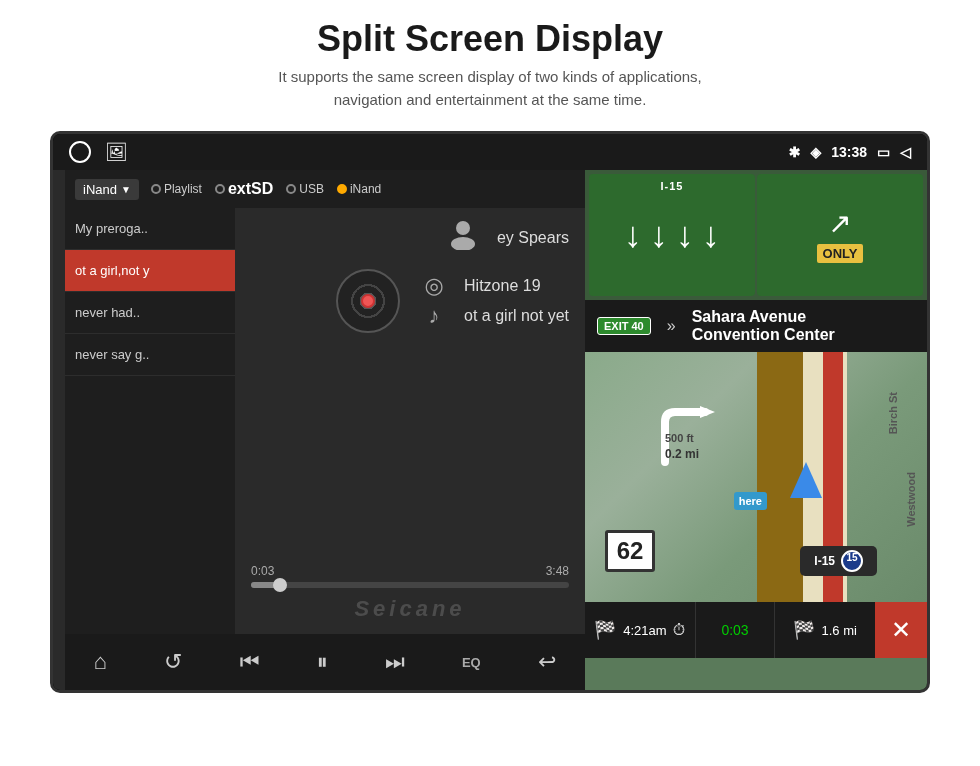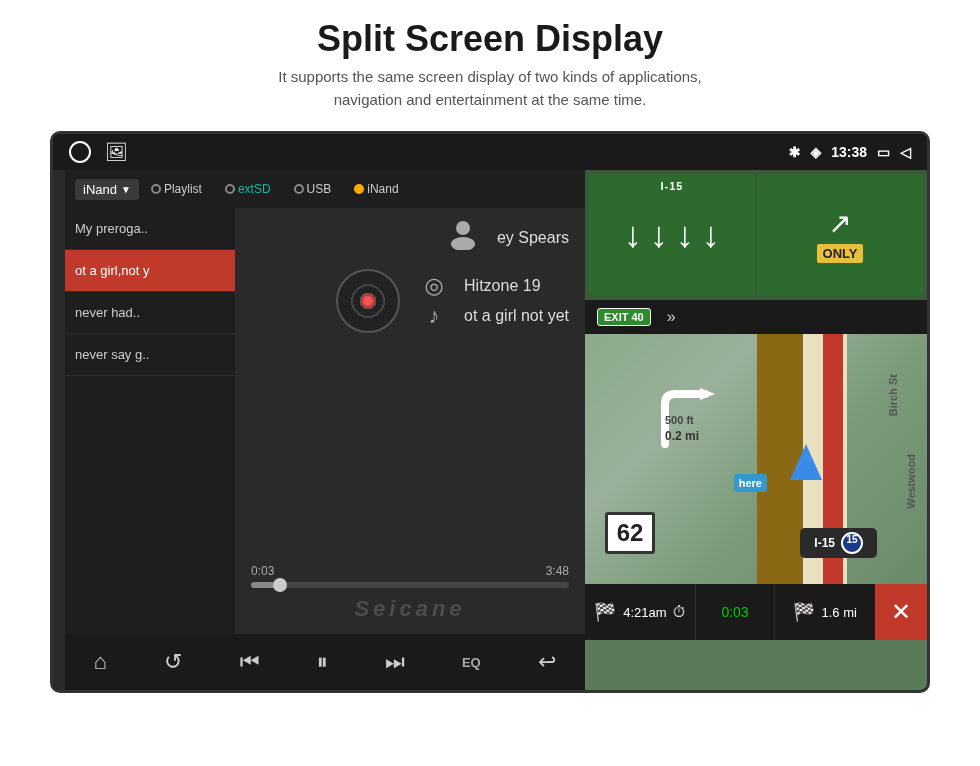--- a/index.html
+++ b/index.html
@@ -80,21 +80,21 @@
       padding: 3px 8px;
       font-size: 13px;
       border-radius: 3px;
       display: flex;
       align-items: center;
       gap: 4px;
     }
     .source-options {
       display: flex;
       align-items: center;
-      gap: 23px;
+      gap: 13px;
       font-size: 12px;
       color: #ccc;
     }
     .source-option {
       display: flex;
       align-items: center;
       gap: 3px;
     }
     .radio-dot {
       width: 10px; height: 10px;
@@ -523,21 +523,21 @@
           <span>iNand</span>
           <span style="font-size:10px;">▼</span>
         </div>
         <div class="source-options">
           <div class="source-option">
             <span class="radio-dot"></span>
             <span style="font-size:12px;color:#ccc;">Playlist</span>
           </div>
           <div class="source-option">
             <span class="radio-dot"></span>
-            <span style="font-size:12px;color:#14b8a6;">extSD</span>
+            <span style="font-size:16px;color:#ffffff;font-weight:bold;">extSD</span>
           </div>
           <div class="source-option">
             <span class="radio-dot"></span>
             <span style="font-size:12px;color:#ccc;">USB</span>
           </div>
           <div class="source-option">
             <span class="radio-dot orange"></span>
             <span style="font-size:12px;color:#ccc;">iNand</span>
           </div>
         </div>
@@ -633,20 +633,24 @@
         </div>
         <div class="only-sign">
           <span class="only-arrow">↗</span>
           <span class="only-badge">ONLY</span>
         </div>
       </div>
 
       <div class="exit-banner">
         <span class="exit-badge">EXIT 40</span>
         <span style="color:#ccc;font-size:16px;">»</span>
+        <div class="exit-text">
+          <span>Sahara Avenue</span><br>
+          <span>Convention Center</span>
+        </div>
       </div>
 
       <div class="map-area">
 
         <div class="road-vertical"></div>
         <div class="road-main"></div>
         <div class="road-red"></div>
 
         <div class="road-label" style="right:28px;top:40px;font-size:11px;color:#555;writing-mode:vertical-rl;transform:rotate(180deg);">Birch St</div>
 

